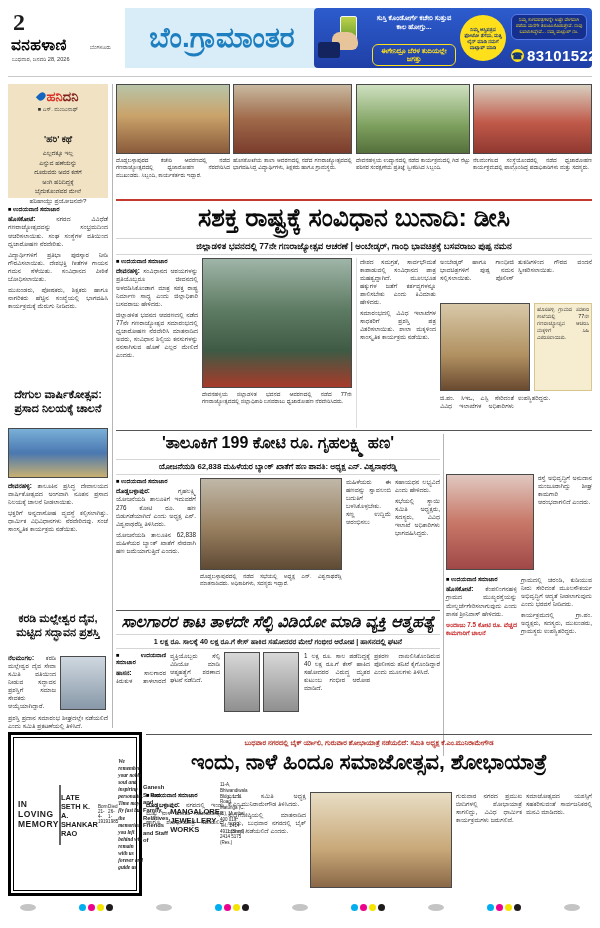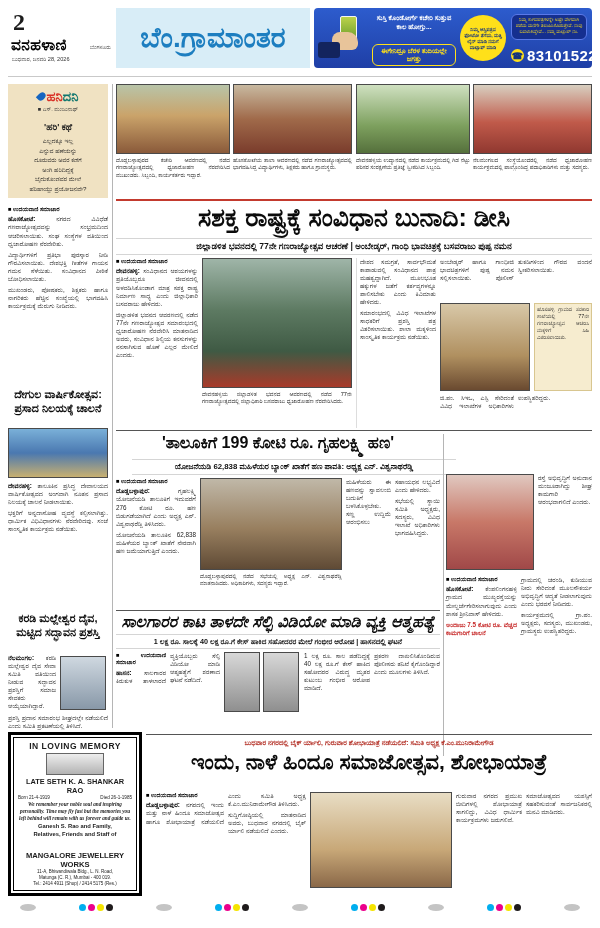--- a/index.html
+++ b/index.html
@@ -17,41 +17,41 @@
   .two-col{column-count:2;column-gap:4px;}
   .red{color:#c62828;font-weight:bold;}
   .rule-h{background:#555;height:1px;}
   .rule-red{background:#c33a2e;height:2px;}
   .rule-v{background:#b5b5b5;width:1px;}
   
   .pagenum{font-family:"Liberation Serif",serif;font-weight:bold;font-size:24px;line-height:1;}
   .masthead{font-weight:800;font-size:15.5px;letter-spacing:.3px;color:#000;}
   .edition{font-size:5.6px;color:#333;}
   .dateline{font-size:5.6px;color:#333;}
-  .section-box{background:#d8edf7;display:flex;align-items:center;justify-content:center;}
+  .section-box{background:#d8edf7;display:flex;align-items:center;justify-content:center;margin-left:9px;}
   .section-title{color:#1d7ec0;font-weight:800;font-size:28px;}
   
   .ad{background:linear-gradient(180deg,#2d5ccd,#1f3fa6);border-radius:4px;overflow:hidden;}
   .ad-hand{position:absolute;left:4px;top:8px;width:54px;height:48px;}
   .ad-glass{position:absolute;left:22px;top:0;width:15px;height:22px;background:linear-gradient(180deg,#bcd24a,#6fa02e);border:1px solid #f4f4f4;border-radius:2px;}
   .ad-palm{position:absolute;left:14px;top:16px;width:26px;height:18px;background:#e8c49a;border-radius:8px 10px 6px 6px;}
   .ad-sleeve{position:absolute;left:0;top:26px;width:22px;height:16px;background:#13245e;border-radius:3px;}
   .ad-t1{color:#fff;font-weight:bold;font-size:6.8px;line-height:1.3;text-align:center;}
   .ad-ribbon{border:1px solid #ffe01a;border-radius:6px;color:#ffe01a;font-weight:bold;font-size:6.8px;text-align:center;padding:2px 2px;}
   .ad-bubble{background:#ffe01a;border-radius:50%;color:#14337d;font-weight:bold;font-size:5px;line-height:1.25;display:flex;align-items:center;justify-content:center;text-align:center;padding:3px;}
   .ad-box{background:#152f8f;border:1px solid #5a79e8;border-radius:6px;color:#ffe01a;font-size:4.8px;line-height:1.3;padding:2px 3px;text-align:center;}
   .ad-phone{color:#fff;font-weight:800;font-size:15px;letter-spacing:.4px;display:flex;align-items:center;gap:3px;}
   .ad-phone .ic{width:13px;height:13px;background:#ffe01a;border-radius:50%;color:#14337d;font-size:9px;display:flex;align-items:center;justify-content:center;}
   
   .hani{background:#f0e2c2;padding:5px 4px;text-align:center;}
   .hani-logo{font-weight:800;font-size:13px;}
-  .hani-logo .r{color:#d93025;} .hani-logo .b{color:#0f766e;}
+  .hani-logo .r{color:#d93025;} .hani-logo .b{color:#7f1d1d;}
   .drop{display:inline-block;width:7px;height:9px;background:#1565c0;border-radius:50% 50% 50% 0;transform:rotate(45deg);margin-right:2px;}
   .hani-by{font-size:5.6px;color:#333;margin-top:1px;}
-  .hani-title{font-weight:800;font-size:9px;margin-top:9px;}
+  .hani-title{font-weight:800;font-size:9px;margin-top:21px;}
   .verse{font-size:6.2px;line-height:1.55;color:#222;margin-top:3px;}
   
   .h-main{font-size:25px;line-height:1.1;}
   .h-mid{font-size:16px;line-height:1.15;}
   .h-sub{font-size:8.6px;font-weight:bold;color:#101010;border-top:1px solid #d5d5d5;border-bottom:1px solid #d5d5d5;padding:2px 0;}
   .h-small{font-size:11px;line-height:1.25;}
   .h-kicker{font-size:6.8px;color:#b5342a;font-weight:bold;}
   .minibox{background:#f6eccf;border:1px solid #d8c690;padding:2px;font-size:5.4px;line-height:1.3;text-align:justify;color:#222;}
   
   .ph1{background:linear-gradient(180deg,#b8c4a8,#caa36a 45%,#8a5a3a);}
@@ -61,21 +61,21 @@
   .phm{background:linear-gradient(180deg,#9fb5a8,#5d7a62 40%,#3f5a44 72%,#a83a2a);}
   .phr{background:linear-gradient(180deg,#d8c8a8,#b09060 60%,#6a4a30);}
   .phd{background:linear-gradient(180deg,#7ab0d8,#4a78b0 50%,#c8b070);}
   .phg{background:linear-gradient(180deg,#c0b8a8,#987f5f 55%,#5f4a35);}
   .phk{background:linear-gradient(180deg,#e0c8c0,#c87868 50%,#a04848);}
   .php{background:linear-gradient(180deg,#d8d8d8,#8f8f8f);}
   .phh{background:linear-gradient(180deg,#e8ddc4,#c8a878 60%,#8a6848);}
   .phkar{background:linear-gradient(180deg,#cfd8e0,#8898a8);}
   
   .obit{border:3px solid #000;background:#fff;padding:2px;}
-  .obit-in{border:1px solid #000;height:100%;box-sizing:border-box;padding:3px 4px;text-align:center;display:flex;flex-direction:column;align-items:center;}
+  .obit-in{border:1px solid #000;height:100%;box-sizing:border-box;padding:3px 4px;text-align:left;display:flex;align-items:center;}
   .obit-title{font-size:8.5px;font-weight:bold;letter-spacing:.5px;}
   .obit-photo{width:56px;height:58px;border:1px solid #666;background:linear-gradient(180deg,#eee,#b3b3b3);margin-top:2px;}
   .obit-name{font-size:7.4px;font-weight:800;margin-top:2px;}
   .obit-bd{width:100%;display:flex;justify-content:space-between;font-size:4.6px;color:#222;}
   .obit-trib{font-family:"Liberation Serif",serif;font-style:italic;font-weight:bold;font-size:5.2px;line-height:1.35;margin-top:1px;}
   .obit-fam{font-size:5.8px;font-weight:bold;line-height:1.3;margin-top:1px;}
   .obit-biz{font-size:7.6px;font-weight:800;margin-top:13px;}
   .obit-addr{font-size:4.5px;color:#222;line-height:1.3;}
   
   .marks{display:flex;align-items:center;justify-content:space-between;}
@@ -189,21 +189,21 @@
   </div>
   <div class="abs photo phr" style="left:440px;top:303px;width:90px;height:88px;"></div>
   <div class="abs minibox" style="left:534px;top:303px;width:58px;height:88px;">ಹೊಸಹಳ್ಳಿ ಗ್ರಾಮದ ಸರಕಾರಿ ಶಾಲೆಯಲ್ಲಿ 77ನೇ ಗಣರಾಜ್ಯೋತ್ಸವ ಆಚರಿಸಿ ಮಕ್ಕಳಿಗೆ ಸಿಹಿ ವಿತರಿಸಲಾಯಿತು.</div>
   <div class="abs bt two-col" style="left:440px;top:394px;width:152px;height:34px;">
     <p>ಜಿ.ಪಂ. ಸಿಇಒ, ಎಸ್ಪಿ ಸೇರಿದಂತೆ ವಿವಿಧ ಇಲಾಖೆಗಳ ಅಧಿಕಾರಿಗಳು ಉಪಸ್ಥಿತರಿದ್ದರು.</p>
   </div>
 
   <div class="abs rule-h" style="left:116px;top:430px;width:476px;"></div>
 
   <div class="abs hl h-mid center" style="left:116px;top:434px;width:324px;">'ತಾಲೂಕಿಗೆ 199 ಕೋಟಿ ರೂ. ಗೃಹಲಕ್ಷ್ಮಿ ಹಣ'</div>
-  <div class="abs h-sub center" style="left:132px;top:459px;width:324px;font-size:7.8px;">ಯೋಜನೆಯಡಿ 62,838 ಮಹಿಳೆಯರ ಬ್ಯಾಂಕ್ ಖಾತೆಗೆ ಹಣ ಪಾವತಿ: ಅಧ್ಯಕ್ಷ ಎನ್. ವಿಶ್ವನಾಥರೆಡ್ಡಿ</div>
+  <div class="abs h-sub center" style="left:116px;top:459px;width:324px;font-size:7.8px;">ಯೋಜನೆಯಡಿ 62,838 ಮಹಿಳೆಯರ ಬ್ಯಾಂಕ್ ಖಾತೆಗೆ ಹಣ ಪಾವತಿ: ಅಧ್ಯಕ್ಷ ಎನ್. ವಿಶ್ವನಾಥರೆಡ್ಡಿ</div>
 
   <div class="abs bt" style="left:116px;top:478px;width:80px;height:130px;">
     <div class="tag">■ ಉದಯವಾಣಿ ಸಮಾಚಾರ</div>
     <p><b class="lead">ದೊಡ್ಡಬಳ್ಳಾಪುರ:</b> <span>ಗೃಹಲಕ್ಷ್ಮಿ ಯೋಜನೆಯಡಿ ತಾಲೂಕಿಗೆ ಇದುವರೆಗೆ 276 ಕೋಟಿ ರೂ. ಹಣ ಬಿಡುಗಡೆಯಾಗಿದೆ ಎಂದು ಅಧ್ಯಕ್ಷ ಎನ್. ವಿಶ್ವನಾಥರೆಡ್ಡಿ ತಿಳಿಸಿದರು.</span></p>
     <p>ಯೋಜನೆಯಡಿ ತಾಲೂಕಿನ 62,838 ಮಹಿಳೆಯರ ಬ್ಯಾಂಕ್ ಖಾತೆಗೆ ನೇರವಾಗಿ ಹಣ ಜಮೆಯಾಗುತ್ತಿದೆ ಎಂದರು.</p>
   </div>
   <div class="abs photo phg" style="left:200px;top:478px;width:142px;height:92px;"></div>
   <div class="abs cap" style="left:200px;top:573px;width:142px;">ದೊಡ್ಡಬಳ್ಳಾಪುರದಲ್ಲಿ ನಡೆದ ಸಭೆಯಲ್ಲಿ ಅಧ್ಯಕ್ಷ ಎನ್. ವಿಶ್ವನಾಥರೆಡ್ಡಿ ಮಾತನಾಡಿದರು. ಅಧಿಕಾರಿಗಳು, ಸದಸ್ಯರು ಇದ್ದಾರೆ.</div>
   <div class="abs bt two-col" style="left:346px;top:478px;width:94px;height:130px;">
     <p>ಮಹಿಳೆಯರು ಈ ಹಣವನ್ನು ಸ್ವಾವಲಂಬಿ ಬದುಕಿಗೆ ಬಳಸಿಕೊಳ್ಳಬೇಕು. ಸಣ್ಣ ಉದ್ದಿಮೆ ಆರಂಭಿಸಲು ಸಹಾಯಧನ ಲಭ್ಯವಿದೆ ಎಂದು ಹೇಳಿದರು.</p>

